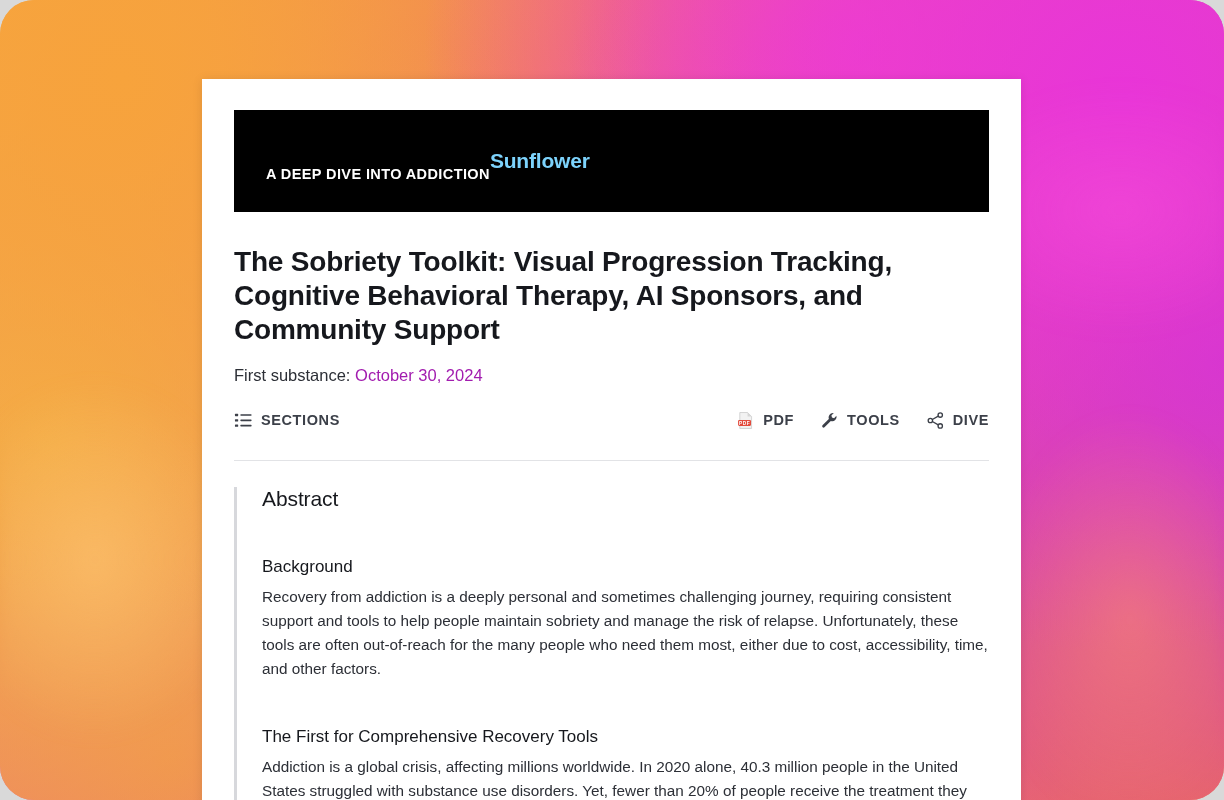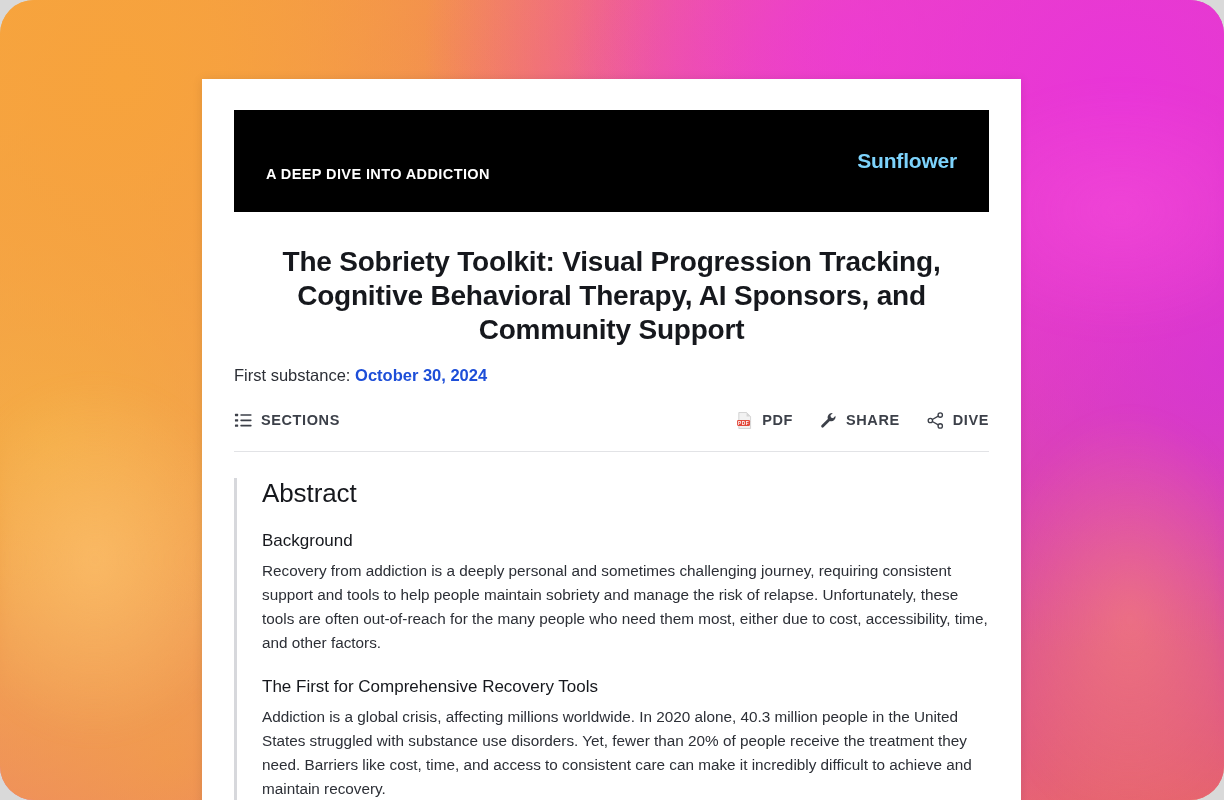--- a/index.html
+++ b/index.html
@@ -64,21 +64,20 @@
     box-shadow: 0 1px 10px rgba(0,0,0,0.10);
   }
 
   
   #banner {
     margin: 31px 32px 0 32px;
     height: 102px;
     background: #000000;
     display: flex;
     align-items: center;
-    justify-content: space-between;
     padding: 0 32px;
   }
   #banner-left { display: flex; flex-direction: column; justify-content: center; }
   #banner-sub {
     color: #ffffff;
     font-size: 14.5px;
     font-weight: 700;
     letter-spacing: 0.4px;
     margin-top: 7px;
   }
@@ -90,40 +89,39 @@
   }
 
   
   #doc-title {
     margin: 33px 32px 0 32px;
     font-size: 28px;
     line-height: 1.21;
     font-weight: 700;
     color: #16181d;
     letter-spacing: -0.2px;
-    text-align: center;
   }
 
   #pub-line {
     margin: 19px 32px 0 32px;
     font-size: 16.5px;
     color: #2c2f36;
   }
   #pub-date {
-    color: #1d4ed8;
-    font-weight: 700;
+    color: #a21caf;
+    font-weight: 400;
   }
 
   
   #toolbar {
     margin: 26px 32px 12px 32px;
     display: flex;
     align-items: center;
     justify-content: space-between;
-    padding-bottom: 21px;
+    padding-bottom: 30px;
     border-bottom: 1px solid #e2e3e6;
   }
   .tool {
     display: flex;
     align-items: center;
     gap: 8px;
     color: #3c4049;
     font-size: 14.5px;
     font-weight: 600;
     letter-spacing: 0.6px;
@@ -132,30 +130,30 @@
   #toolbar-right { display: flex; align-items: center; gap: 26px; }
   .icon { display: inline-flex; align-items: center; justify-content: center; }
 
   
   #body-wrap {
     margin: 26px 32px 0 32px;
     border-left: 3px solid #d7d8dc;
     padding-left: 25px;
   }
   #abstract-h {
-    font-size: 26px;
+    font-size: 21px;
     font-weight: 500;
     color: #16181d;
     letter-spacing: -0.1px;
   }
   .sec-h {
     font-size: 17px;
     font-weight: 500;
     color: #16181d;
-    margin-top: 22px;
+    margin-top: 46px;
   }
   .para {
     font-size: 15.3px;
     line-height: 1.57;
     color: #2c2f36;
     margin-top: 8px;
   }
 </style>
 </head>
 <body>
@@ -209,21 +207,21 @@
         </span>
         <span>PDF</span>
       </div>
 
       <div class="tool">
         <span class="icon">
           <svg width="19" height="19" viewBox="0 0 20 20">
             <path d="M13.6 2.2a4.6 4.6 0 00-4.3 6.2L2.6 15.1a1.5 1.5 0 002.1 2.1l6.7-6.6a4.6 4.6 0 005.9-5.6l-2.5 2.5-2.2-.6-.6-2.2 2.5-2.5a4.6 4.6 0 00-.9 0z" fill="#3c4049"></path>
           </svg>
         </span>
-        <span>SHARE</span>
+        <span>TOOLS</span>
       </div>
 
       <div class="tool">
         <span class="icon">
           <svg width="19" height="19" viewBox="0 0 20 20">
             <circle cx="15" cy="4.3" r="2.3" fill="none" stroke="#3c4049" stroke-width="1.4"></circle>
             <circle cx="4.6" cy="10" r="2.3" fill="none" stroke="#3c4049" stroke-width="1.4"></circle>
             <circle cx="15" cy="15.7" r="2.3" fill="none" stroke="#3c4049" stroke-width="1.4"></circle>
             <line x1="6.7" y1="8.9" x2="12.9" y2="5.4" stroke="#3c4049" stroke-width="1.4"></line>
             <line x1="6.7" y1="11.1" x2="12.9" y2="14.6" stroke="#3c4049" stroke-width="1.4"></line>

